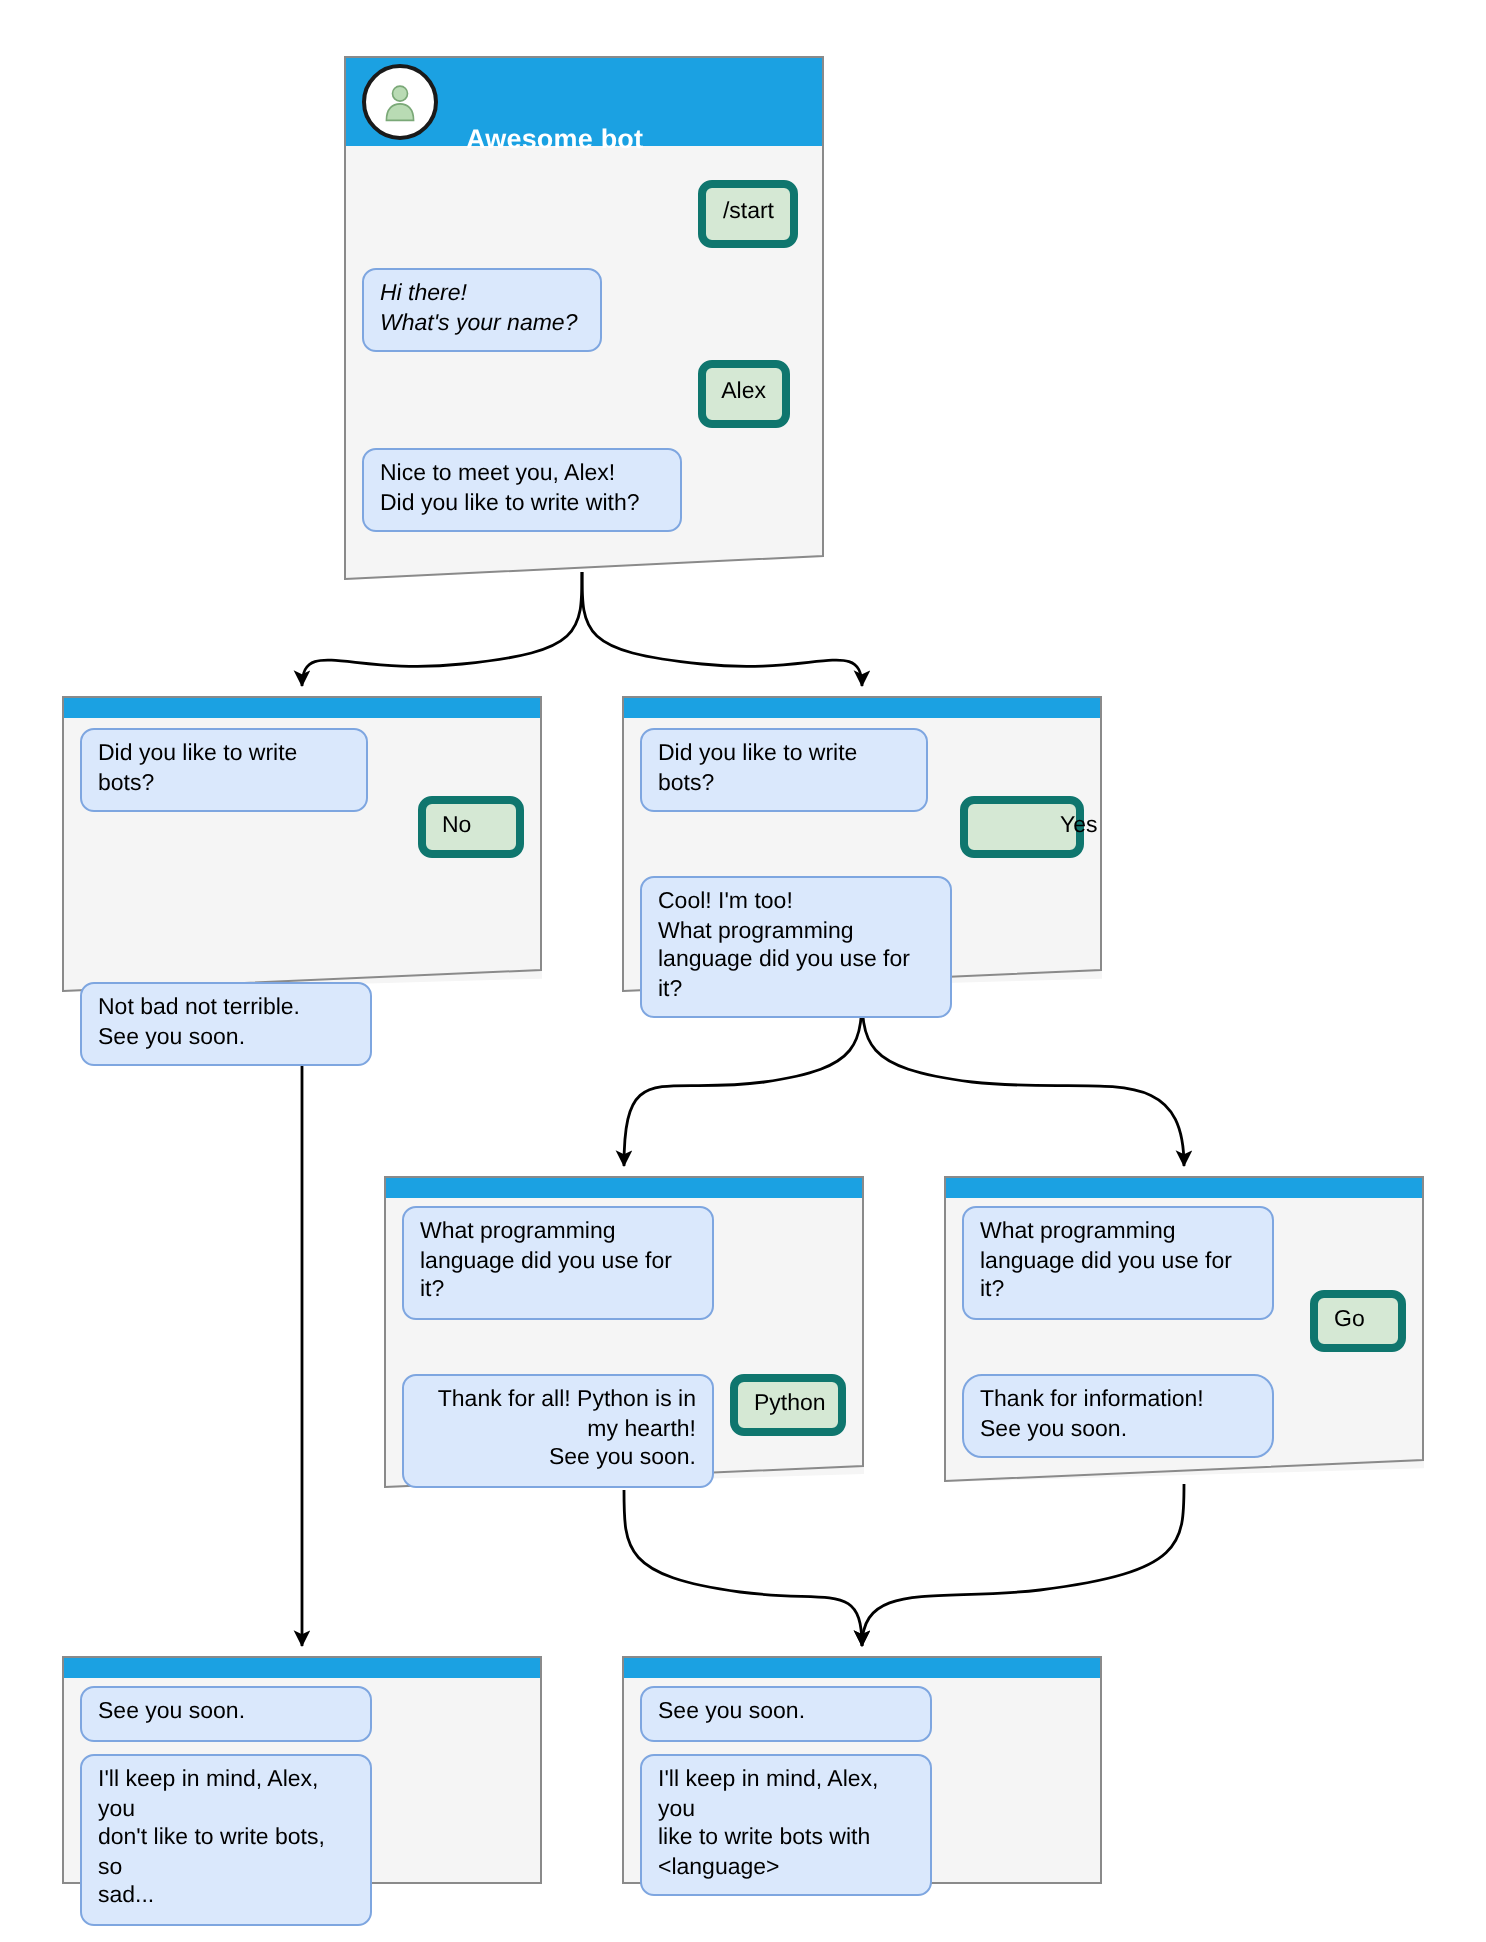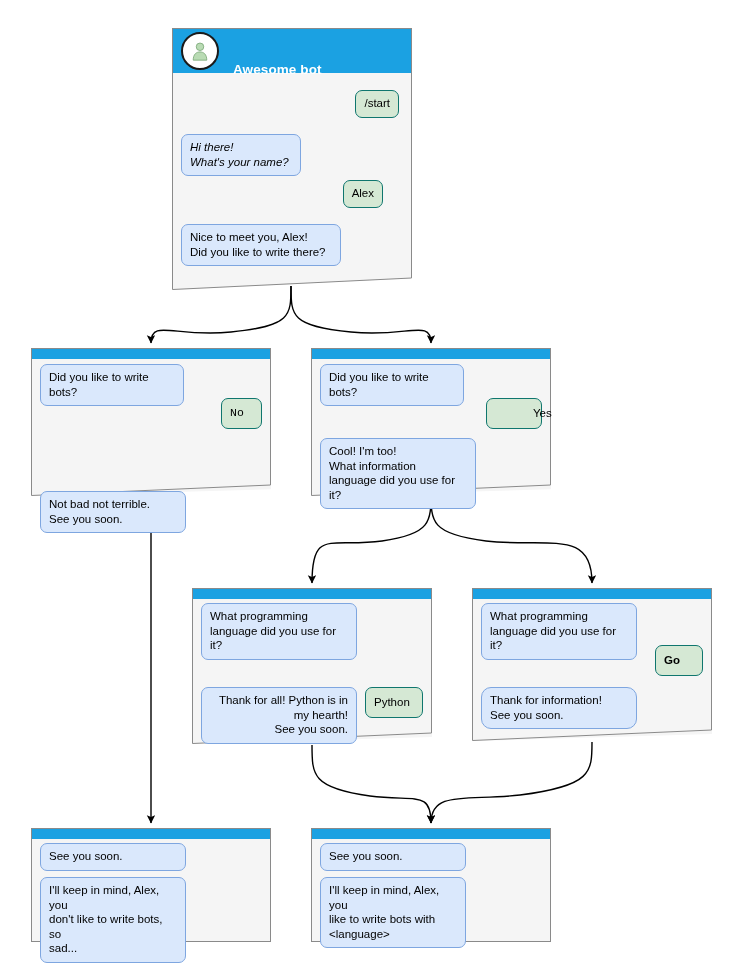--- a/index.html
+++ b/index.html
@@ -110,21 +110,21 @@
     padding: 5px 8px 6px 8px;
     white-space: pre-line;
     color: #000000;
   }
   .bubble.bot {
     background: #dae8fc;
     border: 1px solid #7ea6e0;
   }
   .bubble.user {
     background: #d5e8d4;
-    border: 1px solid #0f766e;
+    border: 4px solid #0f766e;
     text-align: left;
   }
 </style>
 </head>
 <body>
 
 <div id="canvas">
 
   <svg id="edges" viewBox="0 0 743 971" width="743" height="971">
     <defs>
@@ -159,51 +159,51 @@
           <circle cx="12" cy="7.4" r="4.1" fill="#b9dbb4" stroke="#7aa877" stroke-width="0.9"></circle>
           <path d="M4.6 22 C4.6 15.6 8 13 12 13 C16 13 19.4 15.6 19.4 22 Z" fill="#b9dbb4" stroke="#7aa877" stroke-width="0.9"></path>
         </svg>
       </div>
       <div class="node-title">Awesome bot</div>
     </div>
     <div class="chat-area" style="top:45px; height:216px;">
       <div class="bubble user" style="right:12px; top:17px;">/start</div>
       <div class="bubble bot" style="left:8px; top:61px; width:120px;font-style:italic;">Hi there!
 What's your name?</div>
-      <div class="bubble user" style="right:28px; top:107px;text-align:right;">Alex</div>
+      <div class="bubble user" style="right:16px; top:107px;text-align:right;">Alex</div>
       <div class="bubble bot" style="left:8px; top:151px; width:160px;">Nice to meet you, Alex!
-Did you like to write there?</div>
+Did you like to write with?</div>
     </div>
   </div>
 
   <div class="node skew" style="left:31px; top:348px; width:240px; height:148px;">
     <div class="node-body"></div>
     <svg class="node-outline" viewBox="0 0 240 148" preserveAspectRatio="none">
       <polygon points="0.5,0.5 239.5,0.5 239.5,137 0.5,147.5" fill="none" stroke="#8a8a8a" stroke-width="1"></polygon>
     </svg>
     <div class="node-header thin"></div>
     <div class="chat-area" style="top:11px; height:136px;">
       <div class="bubble bot" style="left:8px; top:5px; width:144px;">Did you like to write bots?</div>
-      <div class="bubble user" style="right:8px; top:39px; width:41px; height:31px; display:flex; align-items:center;font-family:Liberation Mono, monospace;">No</div>
+      <div class="bubble user" style="right:8px; top:39px; width:53px; height:31px; display:flex; align-items:center;">No</div>
       <div class="bubble bot" style="left:8px; top:84px; width:146px;margin-top:48px;">Not bad not terrible.
 See you soon.</div>
     </div>
   </div>
 
   <div class="node skew" style="left:311px; top:348px; width:240px; height:148px;">
     <div class="node-body"></div>
     <svg class="node-outline" viewBox="0 0 240 148" preserveAspectRatio="none">
       <polygon points="0.5,0.5 239.5,0.5 239.5,137 0.5,147.5" fill="none" stroke="#8a8a8a" stroke-width="1"></polygon>
     </svg>
     <div class="node-header thin"></div>
     <div class="chat-area" style="top:11px; height:136px;">
       <div class="bubble bot" style="left:8px; top:5px; width:144px;">Did you like to write bots?</div>
       <div class="bubble user" style="right:8px; top:39px; width:52px; height:31px; display:flex; align-items:center;padding-left:46px;">Yes</div>
       <div class="bubble bot" style="left:8px; top:79px; width:156px;">Cool! I'm too!
-What information
+What programming
 language did you use for it?</div>
     </div>
   </div>
 
   <div class="node skew" style="left:192px; top:588px; width:240px; height:156px;">
     <div class="node-body"></div>
     <svg class="node-outline" viewBox="0 0 240 156" preserveAspectRatio="none">
       <polygon points="0.5,0.5 239.5,0.5 239.5,145 0.5,155.5" fill="none" stroke="#8a8a8a" stroke-width="1"></polygon>
     </svg>
     <div class="node-header thin"></div>
@@ -219,21 +219,21 @@
 
   <div class="node skew" style="left:472px; top:588px; width:240px; height:153px;">
     <div class="node-body"></div>
     <svg class="node-outline" viewBox="0 0 240 153" preserveAspectRatio="none">
       <polygon points="0.5,0.5 239.5,0.5 239.5,142 0.5,152.5" fill="none" stroke="#8a8a8a" stroke-width="1"></polygon>
     </svg>
     <div class="node-header thin"></div>
     <div class="chat-area" style="top:11px; height:141px;">
       <div class="bubble bot" style="left:8px; top:4px; width:156px;">What programming
 language did you use for it?</div>
-      <div class="bubble user" style="right:8px; top:46px; width:48px; height:31px; display:flex; align-items:center;font-weight:bold;">Go</div>
+      <div class="bubble user" style="right:8px; top:46px; width:48px; height:31px; display:flex; align-items:center;">Go</div>
       <div class="bubble bot" style="left:8px; top:88px; width:156px;border-radius:10px;">Thank for information!
 See you soon.</div>
     </div>
   </div>
 
   <div class="node" style="left:31px; top:828px; width:240px; height:114px;">
     <div class="node-body"></div>
     <div class="node-header thin"></div>
     <div class="chat-area" style="top:11px; height:102px;">
       <div class="bubble bot" style="left:8px; top:4px; width:146px;">See you soon.</div>

